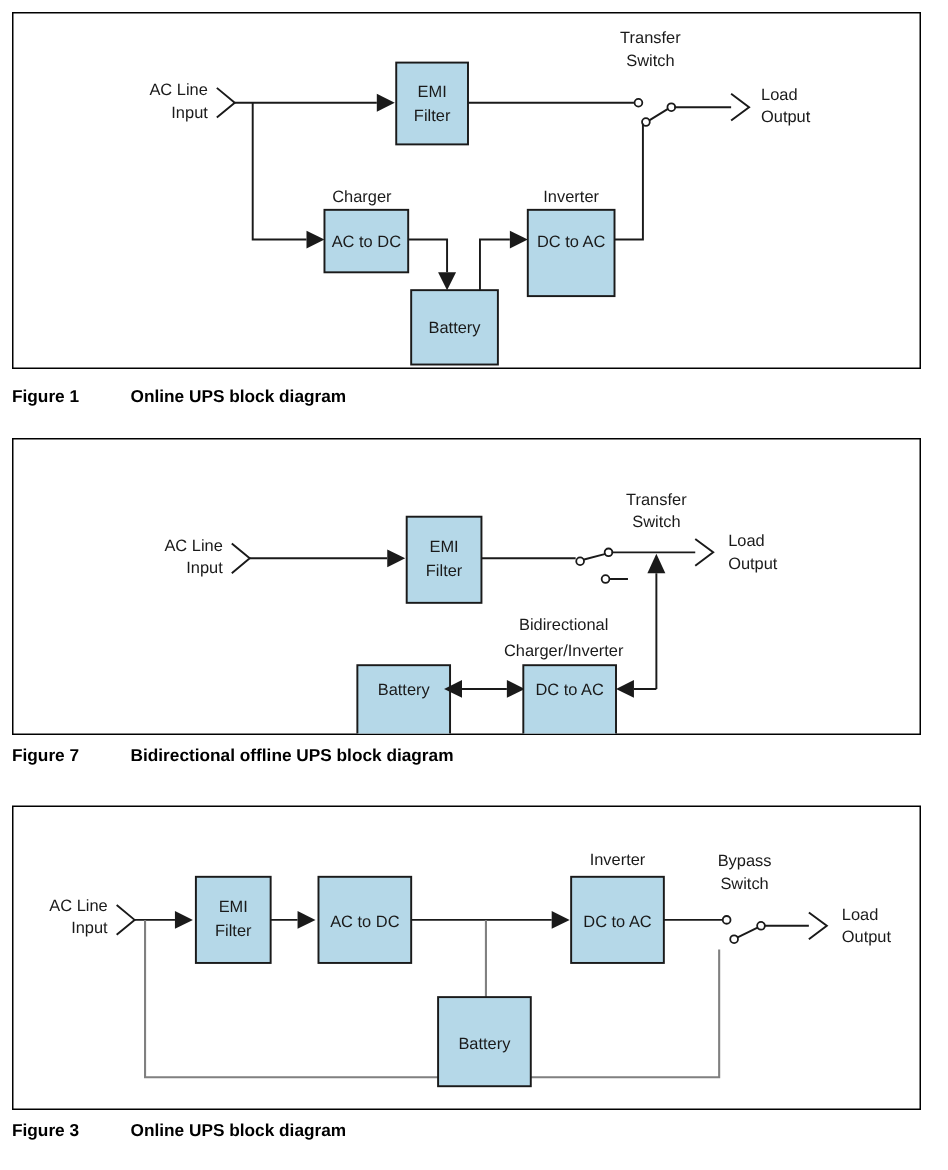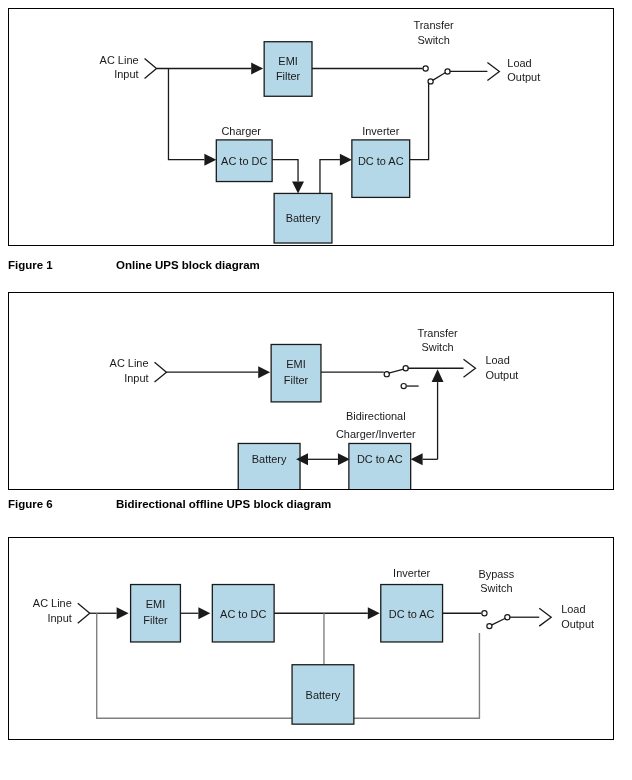--- a/index.html
+++ b/index.html
@@ -55,21 +55,21 @@
     font-size: 11.5px;
     color: #000000;
     white-space: nowrap;
   }
   #figure-1-caption { top: 259px; }
   #figure-2-caption { top: 211px; }
   #figure-3-caption { top: 216px; }
 
   .caption .cap-label {
     display: inline-block;
-    width: 108px;
+    width: 79px;
   }
   .caption .cap-title {
     display: inline-block;
   }
 
   
   svg text {
     font-family: "Liberation Sans", sans-serif;
     font-size: 11px;
     fill: #1a1a1a;
@@ -193,21 +193,21 @@
         <polygon class="arrowhead" points="330,162 342,168 330,174"></polygon>
 
         <rect class="blk" x="341" y="152" width="62" height="50"></rect>
         <text class="box-label" x="372" y="172" text-anchor="middle">DC to AC</text>
 
         <polyline class="wire" points="430,168 415,168"></polyline>
         <polygon class="arrowhead" points="415,162 403,168 415,174"></polygon>
       </svg>
     </div>
     <div class="caption" id="figure-2-caption">
-      <span class="cap-label">Figure 6</span><span class="cap-title">Bidirectional offline UPS block diagram</span>
+      <span class="cap-label">Figure 7</span><span class="cap-title">Bidirectional offline UPS block diagram</span>
     </div>
   </div>
 
   <div class="figure-block" id="figure-3-block">
     <div class="diagram-frame" id="figure-3-frame">
       <svg viewBox="0 0 606 203" preserveAspectRatio="none">
 
         <text class="outer-label" x="63" y="70" text-anchor="end">AC Line</text>
         <text class="outer-label" x="63" y="85" text-anchor="end">Input</text>
         <polyline class="open-arrow" points="69,66 81,76 69,86"></polyline>
@@ -248,15 +248,18 @@
         <circle class="node" cx="500" cy="80" r="2.6"></circle>
         <circle class="node" cx="482" cy="89" r="2.6"></circle>
         <line class="wire" x1="484" y1="88" x2="498" y2="81"></line>
 
         <line class="wire" x1="502" y1="80" x2="532" y2="80"></line>
         <polyline class="open-arrow" points="532,71 544,80 532,89"></polyline>
         <text class="outer-label" x="554" y="76">Load</text>
         <text class="outer-label" x="554" y="91">Output</text>
       </svg>
     </div>
+    <div class="caption" id="figure-3-caption">
+      <span class="cap-label">Figure 3</span><span class="cap-title">Online UPS block diagram</span>
+    </div>
   </div>
 
 </div>
 
 </body></html>

